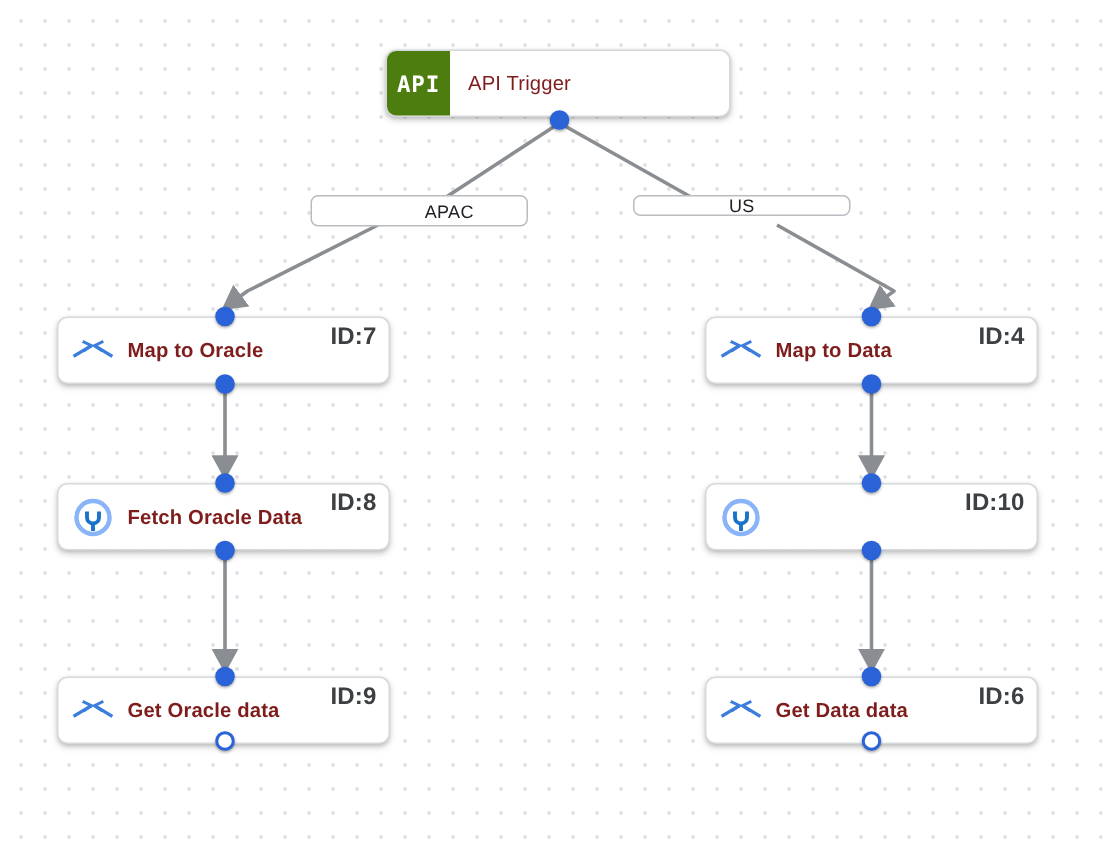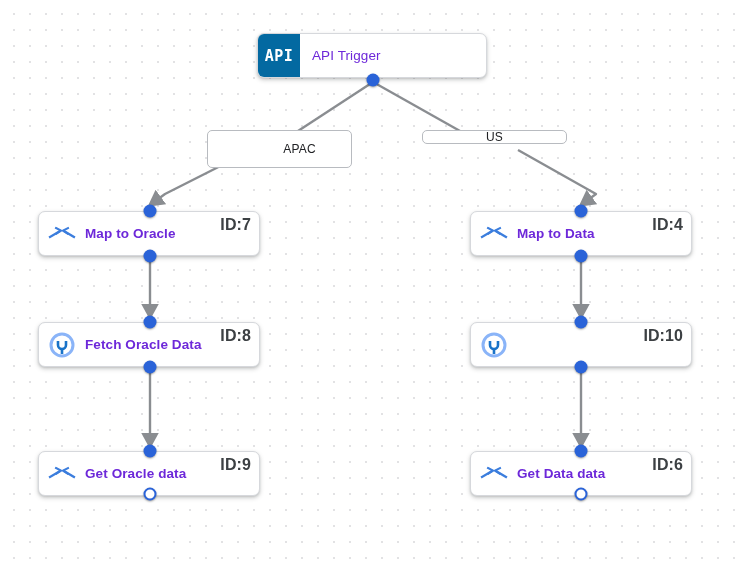--- a/index.html
+++ b/index.html
@@ -43,40 +43,40 @@
     width: 46px;
     min-width: 46px;
     height: 100%;
     display: flex;
     align-items: center;
     justify-content: center;
   }
   .node-label {
     font-size: 13.5px;
     font-weight: bold;
-    color: #6d28d9;
+    color: #7f1d1d;
     letter-spacing: 0.1px;
     white-space: nowrap;
   }
   .node-id {
     position: absolute;
     top: 4px;
     right: 8px;
     font-size: 16px;
     font-weight: bold;
     color: #3c4043;
     letter-spacing: 0.1px;
   }
 
   
   .trigger .icon-block {
     width: 42px;
     min-width: 42px;
     align-self: stretch;
-    background: #0369a1;
+    background: #4d7c0f;
     border-radius: 6px 0 0 6px;
     display: flex;
     align-items: center;
     justify-content: center;
     color: #ffffff;
     font-family: "DejaVu Sans Mono", monospace;
     font-size: 15px;
     font-weight: bold;
     letter-spacing: 0.5px;
   }
@@ -145,21 +145,21 @@
       <path d="M 581 368 L 581 446" marker-end="url(#arrow)"></path>
     </g>
   </svg>
 
   <div class="node trigger" style="left:257px; top:33px; width:230px; height:45px;">
     <div class="icon-block">API</div>
     <div class="node-label">API Trigger</div>
   </div>
   <div class="port" style="left:373px; top:80px;"></div>
 
-  <div class="branch-label" style="left:207px; top:130px; width:145px; height:38px;padding-left:40px;">
+  <div class="branch-label" style="left:207px; top:130px; width:145px; height:21px;padding-left:40px;">
     <span>APAC</span>
   </div>
   <div class="branch-label" style="left:422px; top:130px; width:145px; height:14px;">
     <span>US</span>
   </div>
 
   <div class="node" style="left:38px; top:211px; width:222px; height:45px;">
     <div class="node-icon">
       <svg width="28" height="18" viewBox="0 0 28 18">
         <g stroke="#3b7ddd" stroke-width="2.2" fill="none" stroke-linecap="square">

